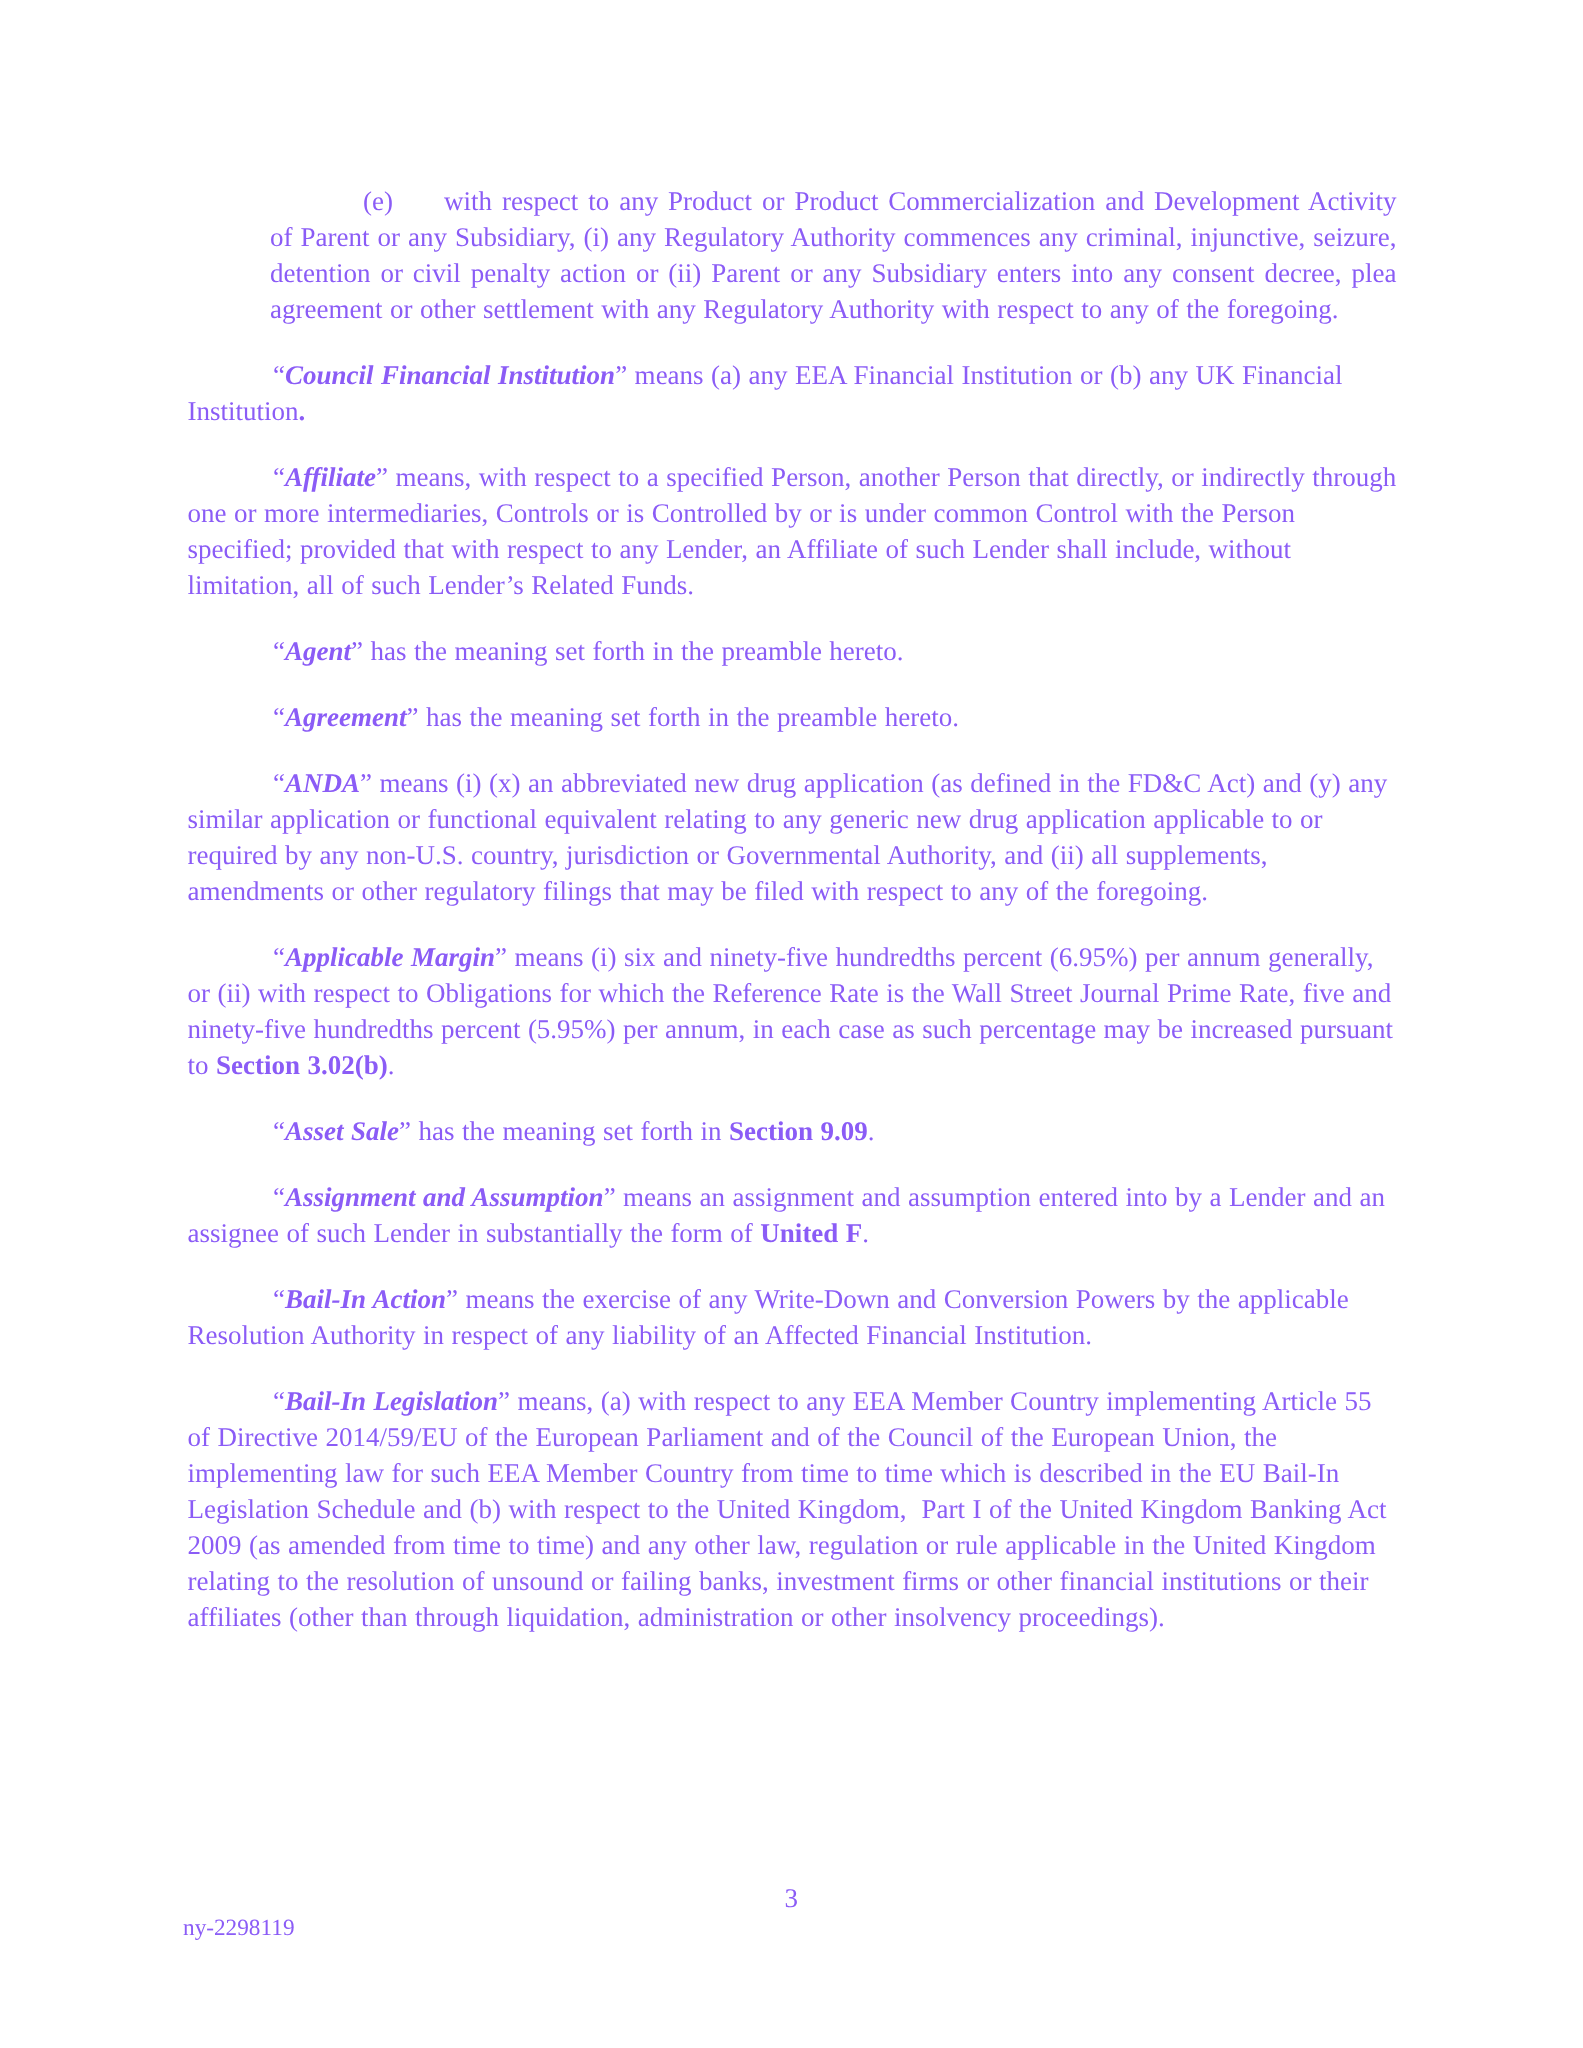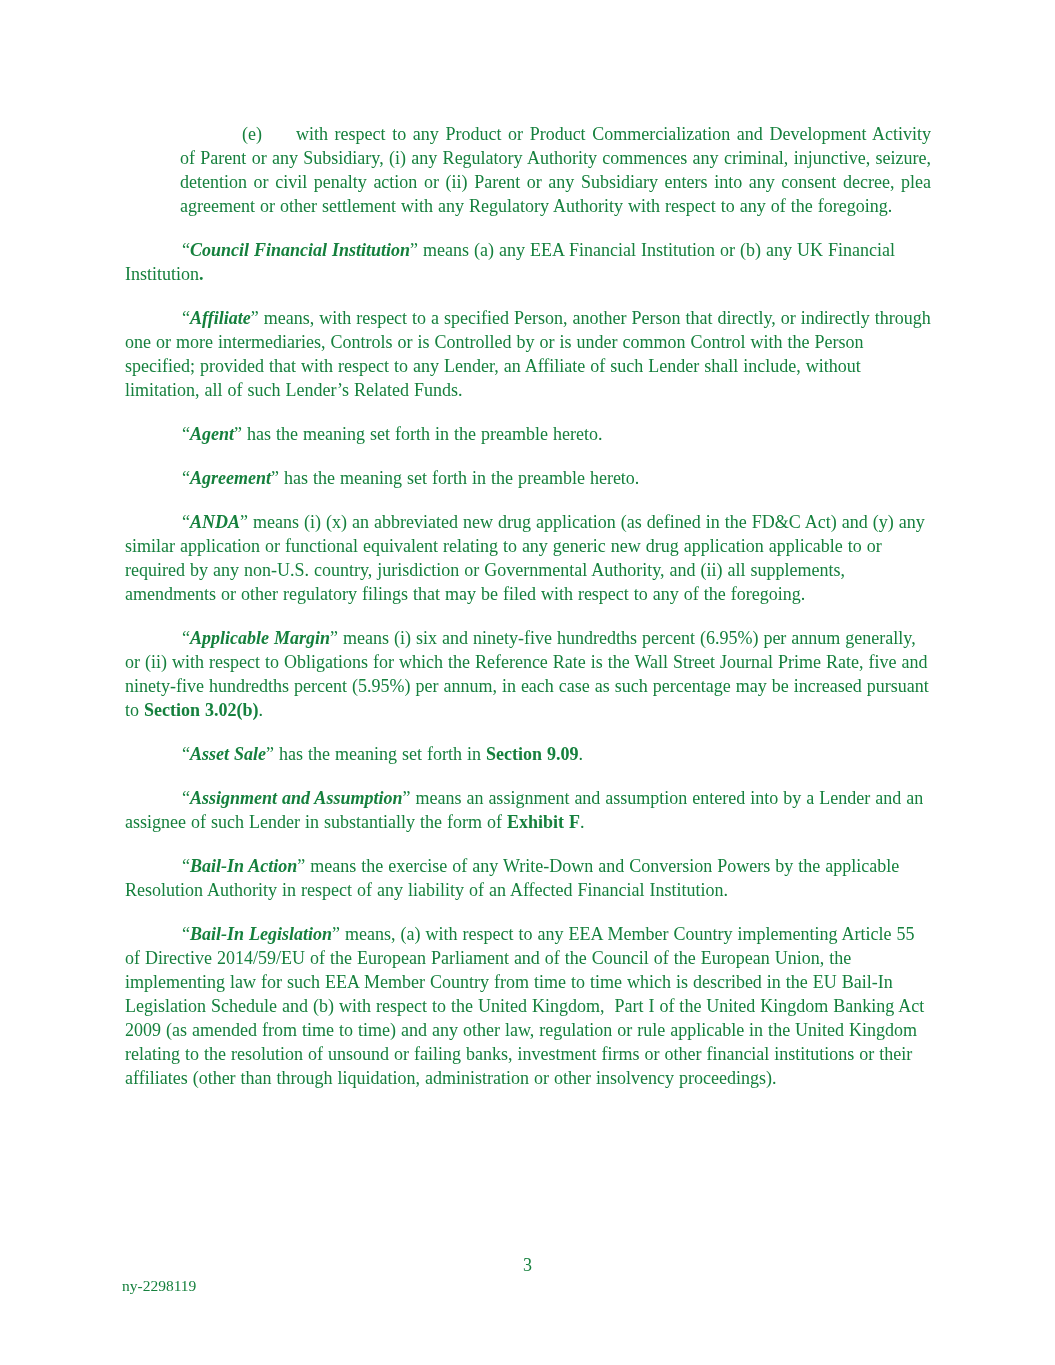--- a/index.html
+++ b/index.html
@@ -5,21 +5,21 @@
   * { margin: 0; padding: 0; box-sizing: border-box; }
   html, body { background: #e9e9e9; }
   .page {
     position: relative;
     width: 1055px;
     height: 1365px;
     background: #ffffff;
     font-family: "Liberation Serif", "DejaVu Serif", serif;
     font-size: 18px;
     line-height: 24px;
-    color: #15803d;
+    color: #8b5cf6;
     overflow: hidden;
   }
   .content {
     position: absolute;
     top: 122px;
     left: 125px;
     width: 806px;
   }
   .para {
     margin-bottom: 20px;
@@ -59,19 +59,19 @@
 <div class="page">
   <div class="content">
       <p class="para clause"><span>(e)</span><span class="seg-tab"></span><span>with respect to any Product or Product Commercialization and Development Activity of Parent or any Subsidiary, (i) any Regulatory Authority commences any criminal, injunctive, seizure, detention or civil penalty action or (ii) Parent or any Subsidiary enters into any consent decree, plea agreement or other settlement with any Regulatory Authority with respect to any of the foregoing.</span></p>
       <p class="para"><span>“</span><span class="seg-term">Council Financial Institution</span><span>” means (a) any EEA Financial Institution or (b) any UK Financial Institution</span><span class="seg-bold">.</span></p>
       <p class="para"><span>“</span><span class="seg-term">Affiliate</span><span>” means, with respect to a specified Person, another Person that directly, or indirectly through one or more intermediaries, Controls or is Controlled by or is under common Control with the Person specified; </span><span class="seg-underline">provided</span><span> that with respect to any Lender, an Affiliate of such Lender shall include, without limitation, all of such Lender’s Related Funds.</span></p>
       <p class="para"><span>“</span><span class="seg-term">Agent</span><span>” has the meaning set forth in the preamble hereto.</span></p>
       <p class="para"><span>“</span><span class="seg-term">Agreement</span><span>” has the meaning set forth in the preamble hereto.</span></p>
       <p class="para"><span>“</span><span class="seg-term">ANDA</span><span>” means (i) (x) an abbreviated new drug application (as defined in the FD&amp;C Act) and (y) any similar application or functional equivalent relating to any generic new drug application applicable to or required by any non-U.S. country, jurisdiction or Governmental Authority, and (ii) all supplements, amendments or other regulatory filings that may be filed with respect to any of the foregoing.</span></p>
       <p class="para"><span>“</span><span class="seg-term">Applicable Margin</span><span>” means (i) six and ninety-five hundredths percent (6.95%) per annum generally, or (ii) with respect to Obligations for which the Reference Rate is the Wall Street Journal Prime Rate, five and ninety-five hundredths percent (5.95%) per annum, in each case as such percentage may be increased pursuant to </span><span class="seg-bold">Section 3.02(b)</span><span>.</span></p>
       <p class="para"><span>“</span><span class="seg-term">Asset Sale</span><span>” has the meaning set forth in </span><span class="seg-bold">Section 9.09</span><span>.</span></p>
-      <p class="para"><span>“</span><span class="seg-term">Assignment and Assumption</span><span>” means an assignment and assumption entered into by a Lender and an assignee of such Lender in substantially the form of </span><span class="seg-bold">Exhibit F</span><span>.</span></p>
+      <p class="para"><span>“</span><span class="seg-term">Assignment and Assumption</span><span>” means an assignment and assumption entered into by a Lender and an assignee of such Lender in substantially the form of </span><span class="seg-bold">United F</span><span>.</span></p>
       <p class="para"><span>“</span><span class="seg-term">Bail-In Action</span><span>” means the exercise of any Write-Down and Conversion Powers by the applicable Resolution Authority in respect of any liability of an Affected Financial Institution.</span></p>
       <p class="para"><span>“</span><span class="seg-term">Bail-In Legislation</span><span>” means, (a) with respect to any EEA Member Country implementing Article 55 of Directive 2014/59/EU of the European Parliament and of the Council of the European Union, the implementing law for such EEA Member Country from time to time which is described in the EU Bail-In Legislation Schedule and (b) with respect to the United Kingdom,&nbsp; Part I of the United Kingdom Banking Act 2009 (as amended from time to time) and any other law, regulation or rule applicable in the United Kingdom relating to the resolution of unsound or failing banks, investment firms or other financial institutions or their affiliates (other than through liquidation, administration or other insolvency proceedings).</span></p>
     </div>
   <div class="page-number">3</div>
   <div class="doc-id">ny-2298119</div>
 </div>
 
 </body></html>

